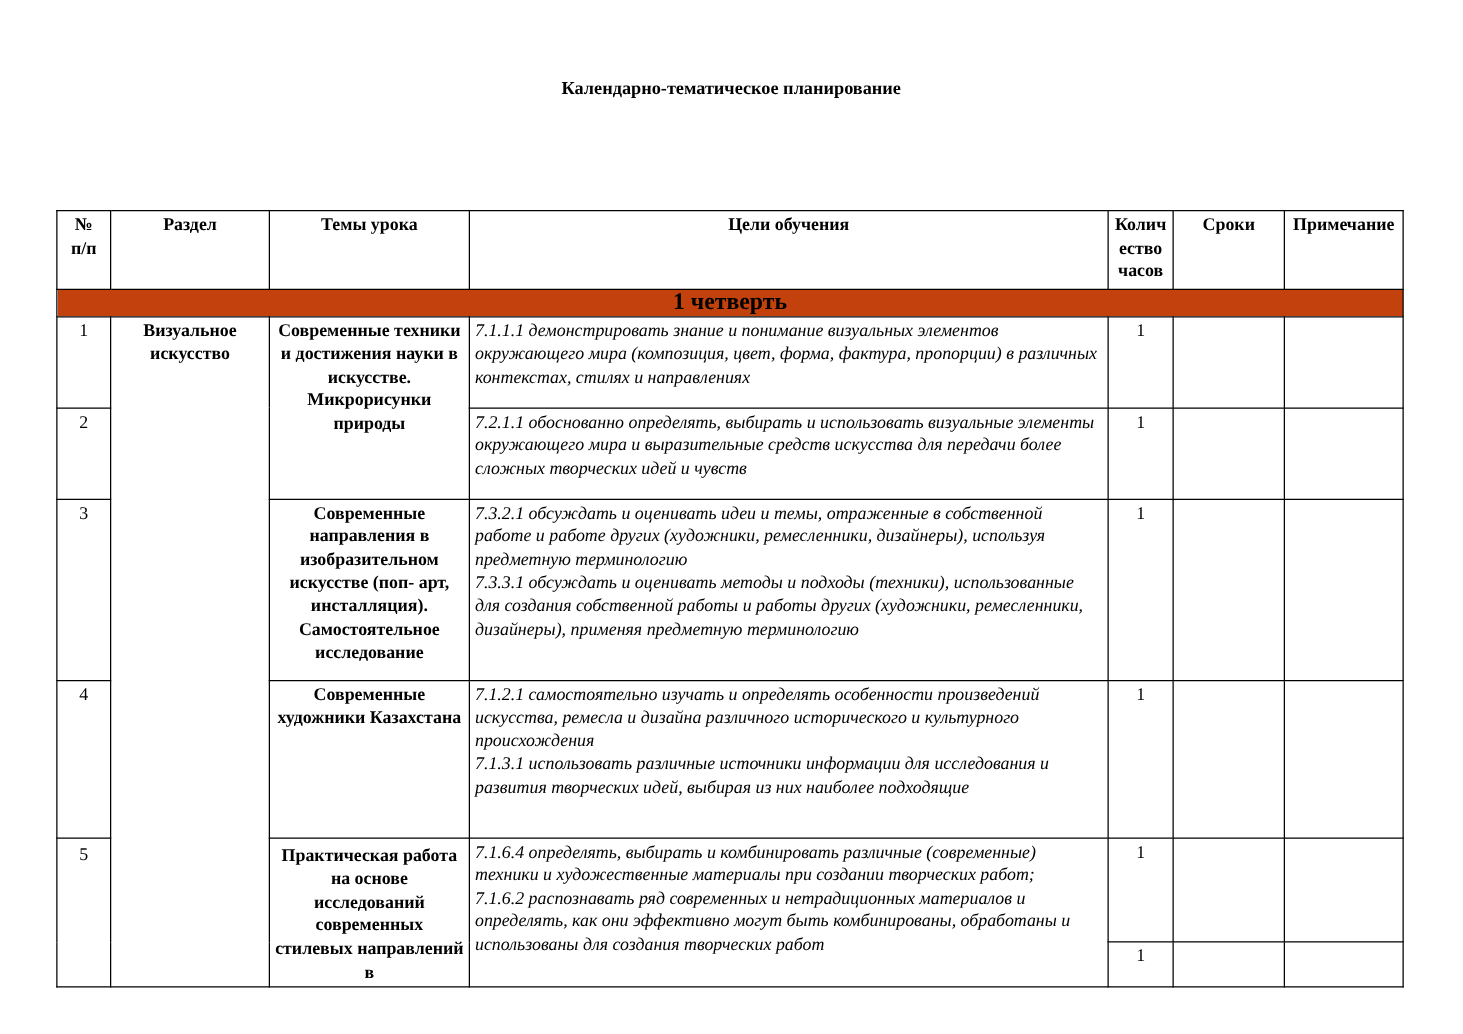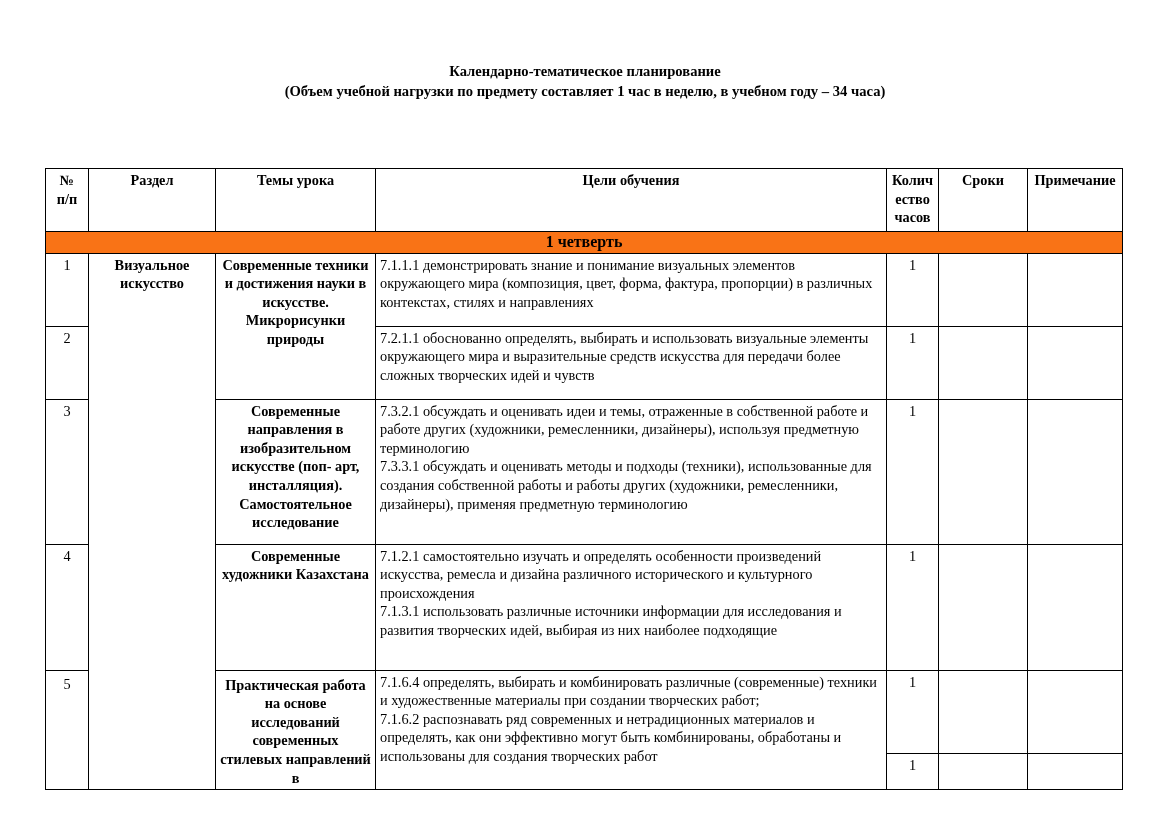--- a/index.html
+++ b/index.html
@@ -81,24 +81,24 @@
     line-height: 18px;
   }
   td.h-notes {
     padding-left: 0;
     padding-right: 0;
     white-space: nowrap;
   }
 
   
   tr.quarter td {
-    background: #f97316;
-    text-align: center;
-    font-weight: bold;
-    font-size: 16px;
+    background: #c2410c;
+    text-align: center;
+    font-weight: bold;
+    font-size: 19px;
     height: 18px;
     vertical-align: middle;
     padding-top: 1px;
     padding-bottom: 1px;
   }
 
   
   td.num {
     text-align: center;
     vertical-align: middle;
@@ -133,30 +133,29 @@
     padding-left: 5px;
   }
   td.hours {
     text-align: center;
     vertical-align: middle;
   }
   td.dates, td.notes {
     text-align: center;
     vertical-align: middle;
   }
-  .goal-line { display: block; }
+  .goal-line { display: block; font-style: italic; }
 </style>
 </head>
 <body>
 
 <div class="page">
 
   <div class="title-block">
     <span class="title-line">Календарно-тематическое планирование</span>
-    <span class="title-line">(Объем учебной нагрузки по предмету составляет 1 час в неделю, в учебном году – 34 часа)</span>
   </div>
 
   <div class="table-wrap">
     <table class="ktp">
       <colgroup>
         <col class="c-num">
         <col class="c-sect">
         <col class="c-theme">
         <col class="c-goals">
         <col class="c-hours">

